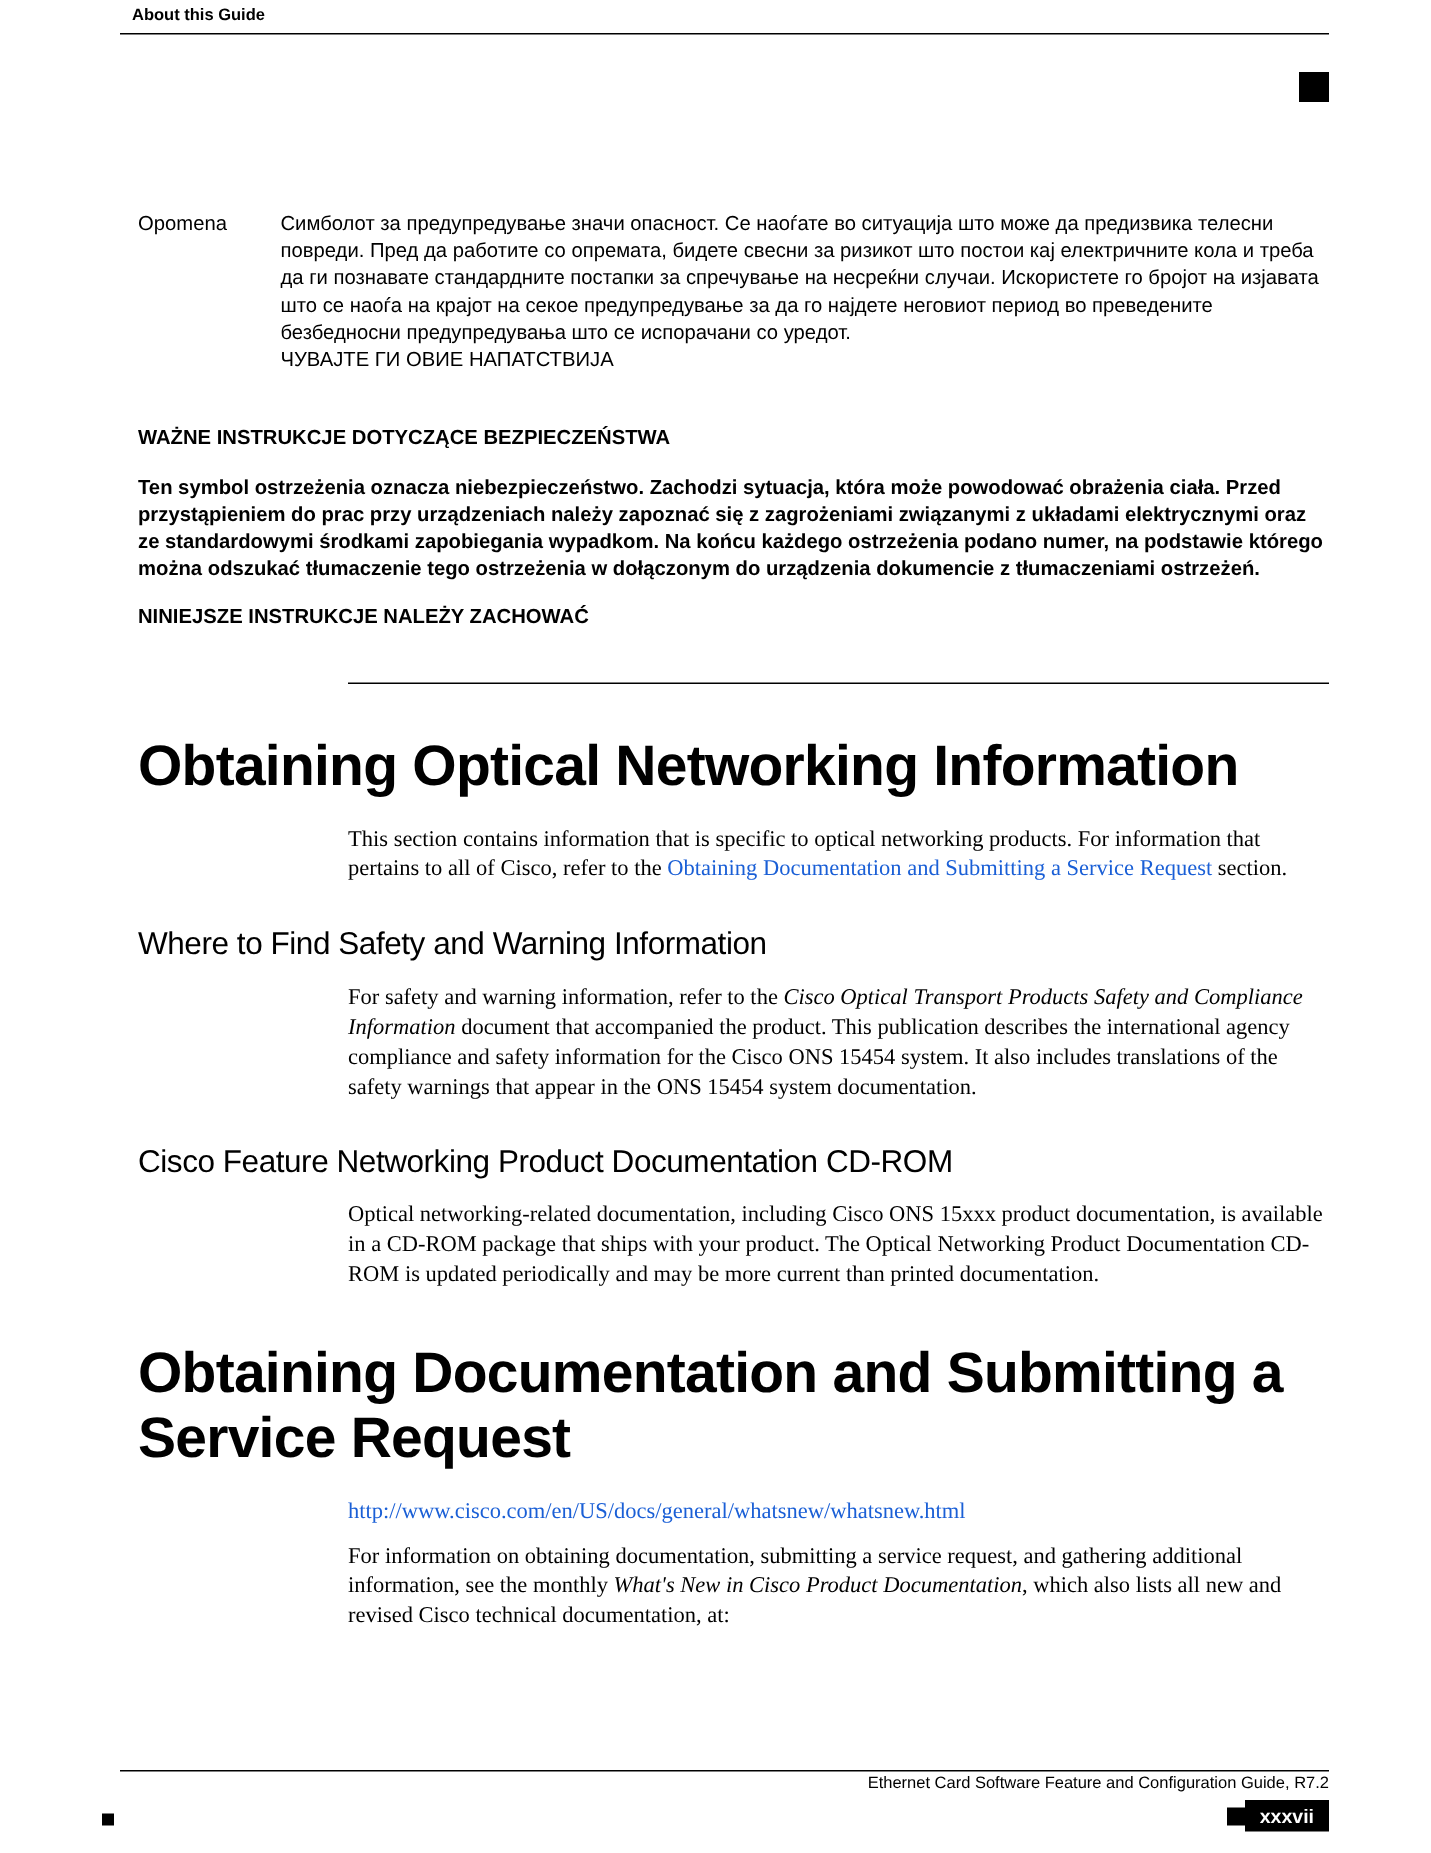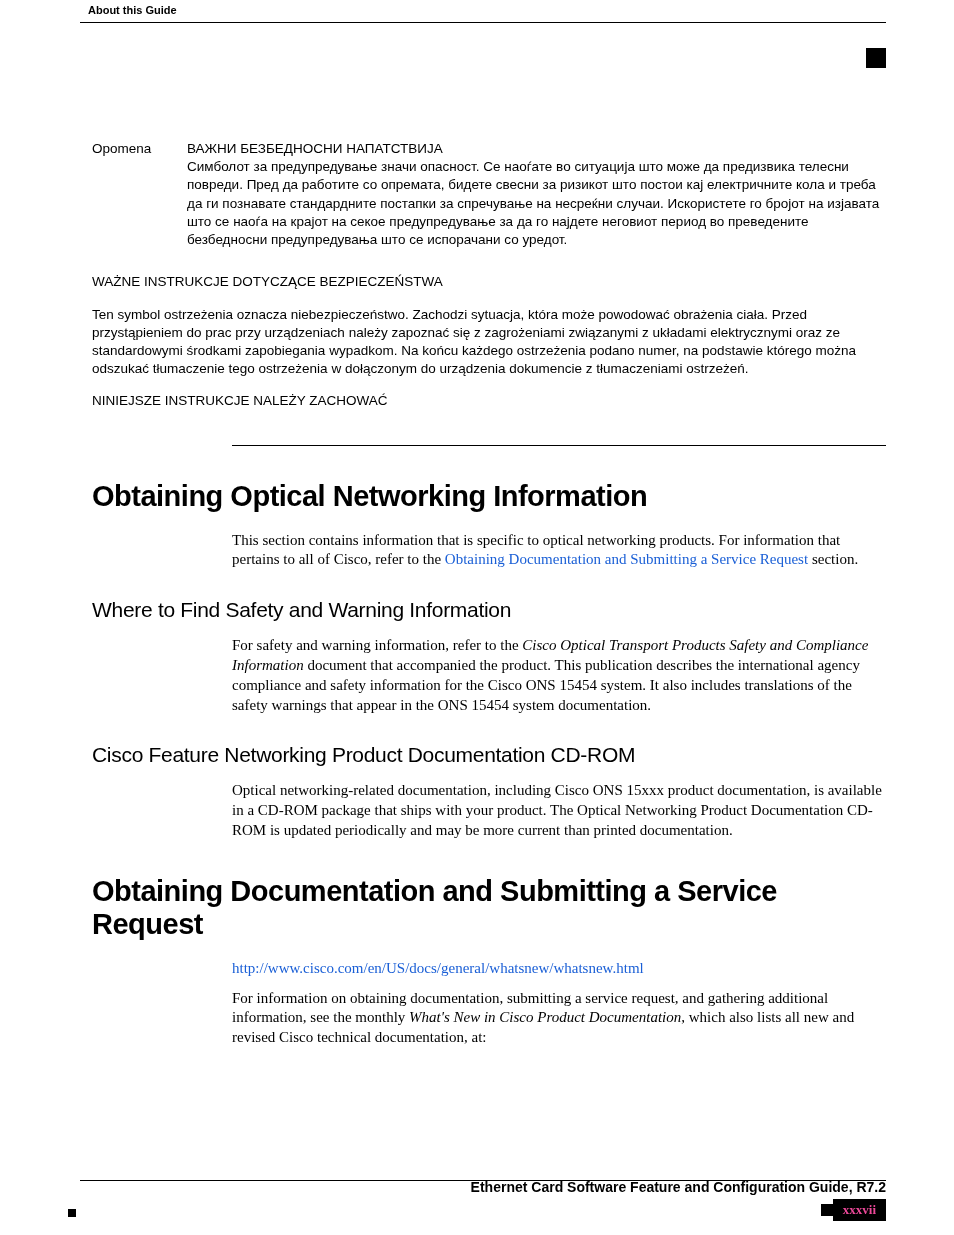--- a/index.html
+++ b/index.html
@@ -56,32 +56,32 @@
     font-family: Arial, Helvetica, sans-serif;
     font-size: 13.5px;
     padding-top: 1px;
   }
   .warning-label.bold { font-weight: bold; }
   .warning-body {
     font-family: Arial, Helvetica, sans-serif;
     font-size: 13.5px;
     line-height: 1.35;
   }
-  .warning-body.bold { font-weight: normal; }
+  .warning-body.bold { font-weight: bold; }
   .warning-body p { margin: 0 0 10px 0; }
   .section-rule {
     border-top: 1px solid #000;
     margin-left: 140px;
     margin-top: 18px;
     margin-bottom: 34px;
   }
   h1 {
     font-family: Arial, Helvetica, sans-serif;
     font-weight: bold;
-    font-size: 29px;
+    font-size: 38px;
     margin: 0 0 18px 0;
     letter-spacing: -0.5px;
   }
   h2 {
     font-family: Arial, Helvetica, sans-serif;
     font-weight: normal;
     font-size: 21px;
     margin: 28px 0 14px 0;
     letter-spacing: -0.3px;
   }
@@ -101,22 +101,22 @@
     left: 80px;
     right: 68px;
     bottom: 54px;
     border-top: 1px solid #000;
   }
   .footer-text {
     position: absolute;
     right: 68px;
     bottom: 40px;
     font-family: Arial, Helvetica, sans-serif;
-    font-size: 14px;
-    font-weight: bold;
+    font-size: 11px;
+    font-weight: normal;
   }
   .footer-marker-left {
     position: absolute;
     left: 68px;
     bottom: 18px;
     width: 8px;
     height: 8px;
     background: #000;
   }
   .footer-marker-right {
@@ -127,43 +127,43 @@
     align-items: center;
   }
   .footer-marker-right .sq {
     width: 12px;
     height: 12px;
     background: #000;
     margin-right: 0;
   }
   .page-num-box {
     background: #000;
-    color: #ec4899;
-    font-family: Liberation Serif, serif;
+    color: #ffffff;
+    font-family: Liberation Sans, sans-serif;
     font-weight: bold;
     font-size: 13px;
     padding: 3px 10px;
   }
 </style>
 </head>
 <body>
 
 <div class="page">
 
   <div class="header-text">About this Guide</div>
   <div class="header-rule"></div>
   <div class="header-marker"></div>
 
   <div class="content">
 
     <div class="warning-block">
       <div class="warning-label">Opomena</div>
       <div class="warning-body">
-        <p style="margin-bottom:0;">ВАЖНИ БЕЗБЕДНОСНИ НАПАТСТВИЈА</p>
         <p style="margin-bottom:0;">Симболот за предупредување значи опасност. Се наоѓате во ситуација што може да предизвика телесни повреди. Пред да работите со опремата, бидете свесни за ризикот што постои кај електричните кола и треба да ги познавате стандардните постапки за спречување на несреќни случаи. Искористете го бројот на изјавата што се наоѓа на крајот на секое предупредување за да го најдете неговиот период во преведените безбедносни предупредувања што се испорачани со уредот.</p>
+        <p>ЧУВАЈТЕ ГИ ОВИЕ НАПАТСТВИЈА</p>
       </div>
     </div>
 
     <div class="warning-block">
       <div class="warning-body bold">
         <p style="margin-bottom:14px;">WAŻNE INSTRUKCJE DOTYCZĄCE BEZPIECZEŃSTWA</p>
         <p style="margin-bottom:14px;">Ten symbol ostrzeżenia oznacza niebezpieczeństwo. Zachodzi sytuacja, która może powodować obrażenia ciała. Przed przystąpieniem do prac przy urządzeniach należy zapoznać się z zagrożeniami związanymi z układami elektrycznymi oraz ze standardowymi środkami zapobiegania wypadkom. Na końcu każdego ostrzeżenia podano numer, na podstawie którego można odszukać tłumaczenie tego ostrzeżenia w dołączonym do urządzenia dokumencie z tłumaczeniami ostrzeżeń.</p>
         <p>NINIEJSZE INSTRUKCJE NALEŻY ZACHOWAĆ</p>
       </div>
     </div>

